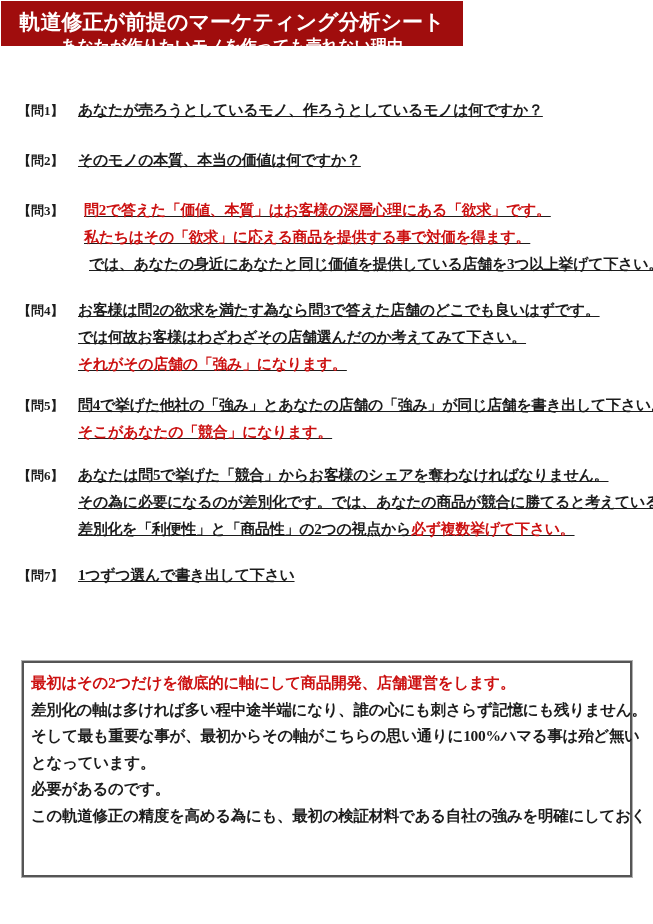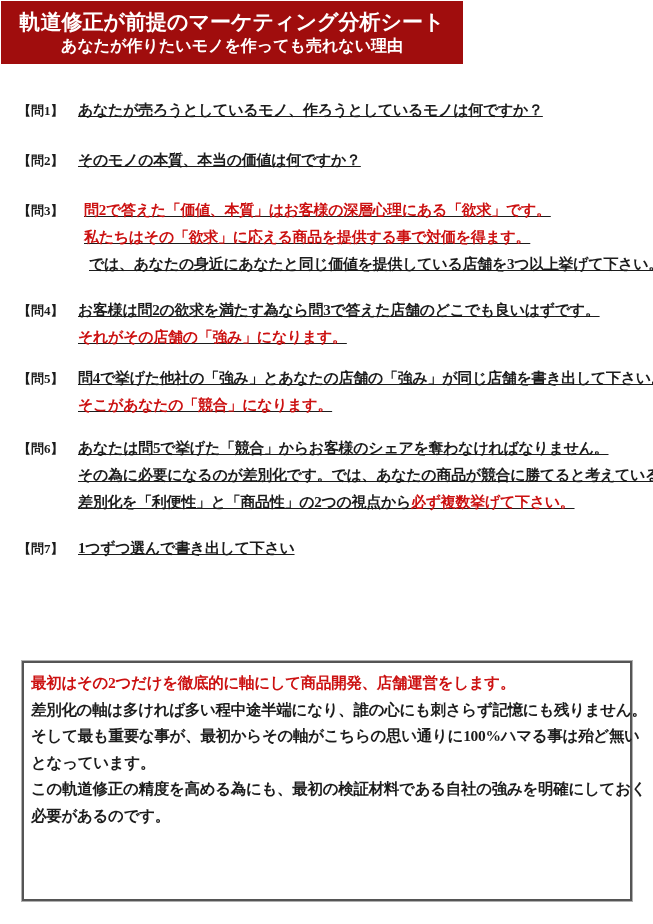--- a/index.html
+++ b/index.html
@@ -4,21 +4,21 @@
 <style>
   html,body { margin:0; padding:0; }
   body {
     width:653px; height:924px; position:relative;
     background:#ffffff; overflow:hidden;
     font-family:"Liberation Serif","DejaVu Serif",serif;
     color:#1c1c1c;
   }
   
   .header {
-    position:absolute; top:1px; left:1px; width:462px; height:63px;
+    position:absolute; top:1px; left:1px; width:462px; height:45px;
     background:#a00d0d; color:#ffffff; text-align:center;
   }
   .title { font-size:21px; font-weight:bold; padding-top:7px; white-space:nowrap; }
   .subtitle { font-size:16px; font-weight:bold; margin-top:0; white-space:nowrap; }
 
   
   .questions { position:absolute; top:97px; left:18px; }
   .q { display:flex; align-items:flex-start; }
   .q-label {
     flex:none; width:49px; margin-right:11px;
@@ -29,21 +29,21 @@
   .c-red { color:#cc1111; }
   .ind-a { margin-left:6px; }
   .ind-b { margin-left:11px; }
   .mb23 { margin-bottom:23px; }
   .mb19 { margin-bottom:19px; }
   .mb14 { margin-bottom:14px; }
   .mb16 { margin-bottom:16px; }
 
   
   .summary-box {
-    position:absolute; top:661px; left:22px; width:610px; height:240px;
+    position:absolute; top:661px; left:22px; width:610px; height:216px;
     box-sizing:border-box; background:#ffffff;
     border:2px solid #555555; outline:1px solid #b0b0b0;
     padding:7px 8px 0 7px;
   }
   .s-line {
     font-size:15.5px; font-weight:bold; line-height:26.5px;
     white-space:nowrap; letter-spacing:-0.3px;
   }
 </style>
 </head>
@@ -76,20 +76,21 @@
       <div class="q-line c-red ind-a">問2で答えた「価値、本質」はお客様の深層心理にある「欲求」です。</div>
       <div class="q-line c-red ind-a">私たちはその「欲求」に応える商品を提供する事で対価を得ます。</div>
       <div class="q-line ind-b">では、あなたの身近にあなたと同じ価値を提供している店舗を3つ以上挙げて下さい。</div>
     </div>
   </div>
 
   <div class="q mb14">
     <div class="q-label">【問4】</div>
     <div class="q-content">
       <div class="q-line">お客様は問2の欲求を満たす為なら問3で答えた店舗のどこでも良いはずです。</div>
+      <div class="q-line">では何故お客様はわざわざその店舗選んだのか考えてみて下さい。</div>
       <div class="q-line c-red">それがその店舗の「強み」になります。</div>
     </div>
   </div>
 
   <div class="q mb16">
     <div class="q-label">【問5】</div>
     <div class="q-content">
       <div class="q-line">問4で挙げた他社の「強み」とあなたの店舗の「強み」が同じ店舗を書き出して下さい。</div>
       <div class="q-line c-red">そこがあなたの「競合」になります。</div>
     </div>
@@ -111,15 +112,15 @@
     </div>
   </div>
 
 </div>
 
 <div class="summary-box">
   <div class="s-line c-red">最初はその2つだけを徹底的に軸にして商品開発、店舗運営をします。</div>
   <div class="s-line">差別化の軸は多ければ多い程中途半端になり、誰の心にも刺さらず記憶にも残りません。</div>
   <div class="s-line">そして最も重要な事が、最初からその軸がこちらの思い通りに100%ハマる事は殆ど無い</div>
   <div class="s-line">となっています。</div>
+  <div class="s-line">必要があるのです。</div>
   <div class="s-line">この軌道修正の精度を高める為にも、最初の検証材料である自社の強みを明確にしておく</div>
-  <div class="s-line">必要があるのです。</div>
 </div>
 
 </body></html>

